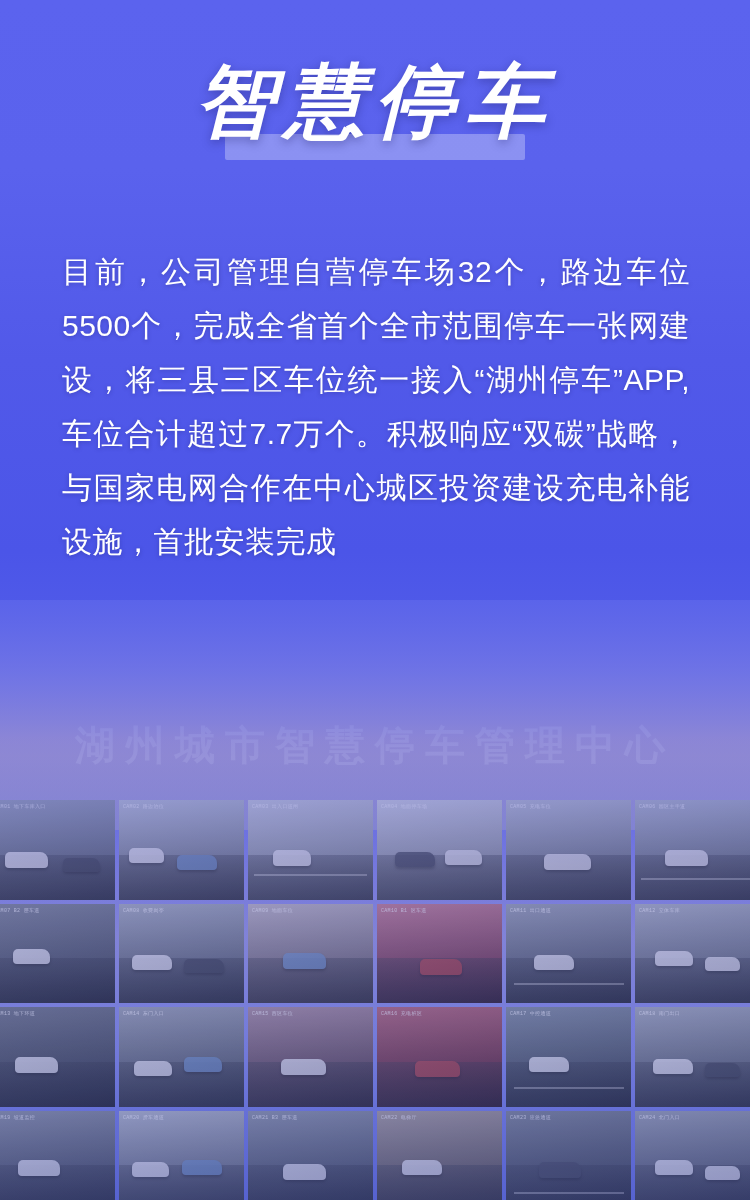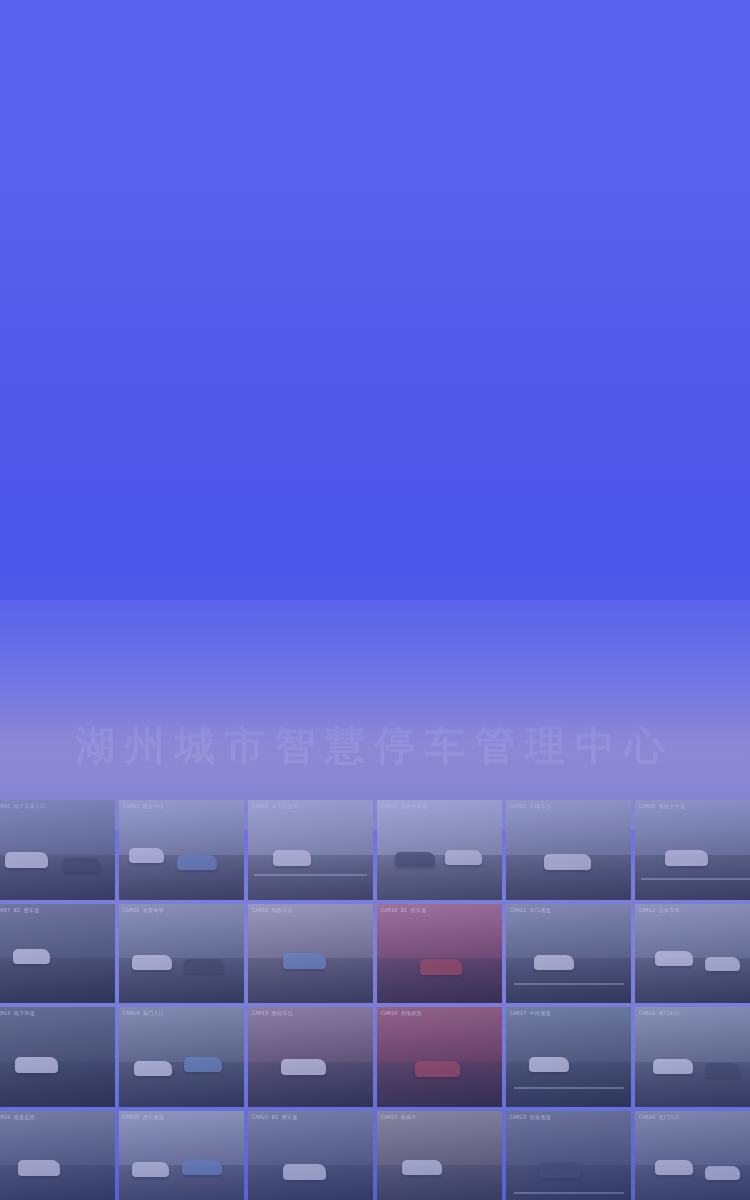--- a/index.html
+++ b/index.html
@@ -365,17 +365,22 @@
         <div class="veh" style="left:16%;top:50%;width:30%;height:15%"></div>
         <div class="veh" style="left:56%;top:56%;width:28%;height:14%"></div>
         <div class="osd">CAM24 北门入口</div>
       </div>
 
     </div>
 
     <div class="wall-tint"></div>
   </div>
 
+  <div class="title-wrap">
+    <div class="title-bar"></div>
+    <div class="title">智慧停车</div>
+  </div>
 
   <div class="body-copy">
+    <p>目前，公司管理自营停车场32个，路边车位5500个，完成全省首个全市范围停车一张网建设，将三县三区车位统一接入“湖州停车”APP,车位合计超过7.7万个。积极响应“双碳”战略，与国家电网合作在中心城区投资建设充电补能设施，首批安装完成</p>
   </div>
 
 </div>
 
 </body></html>

